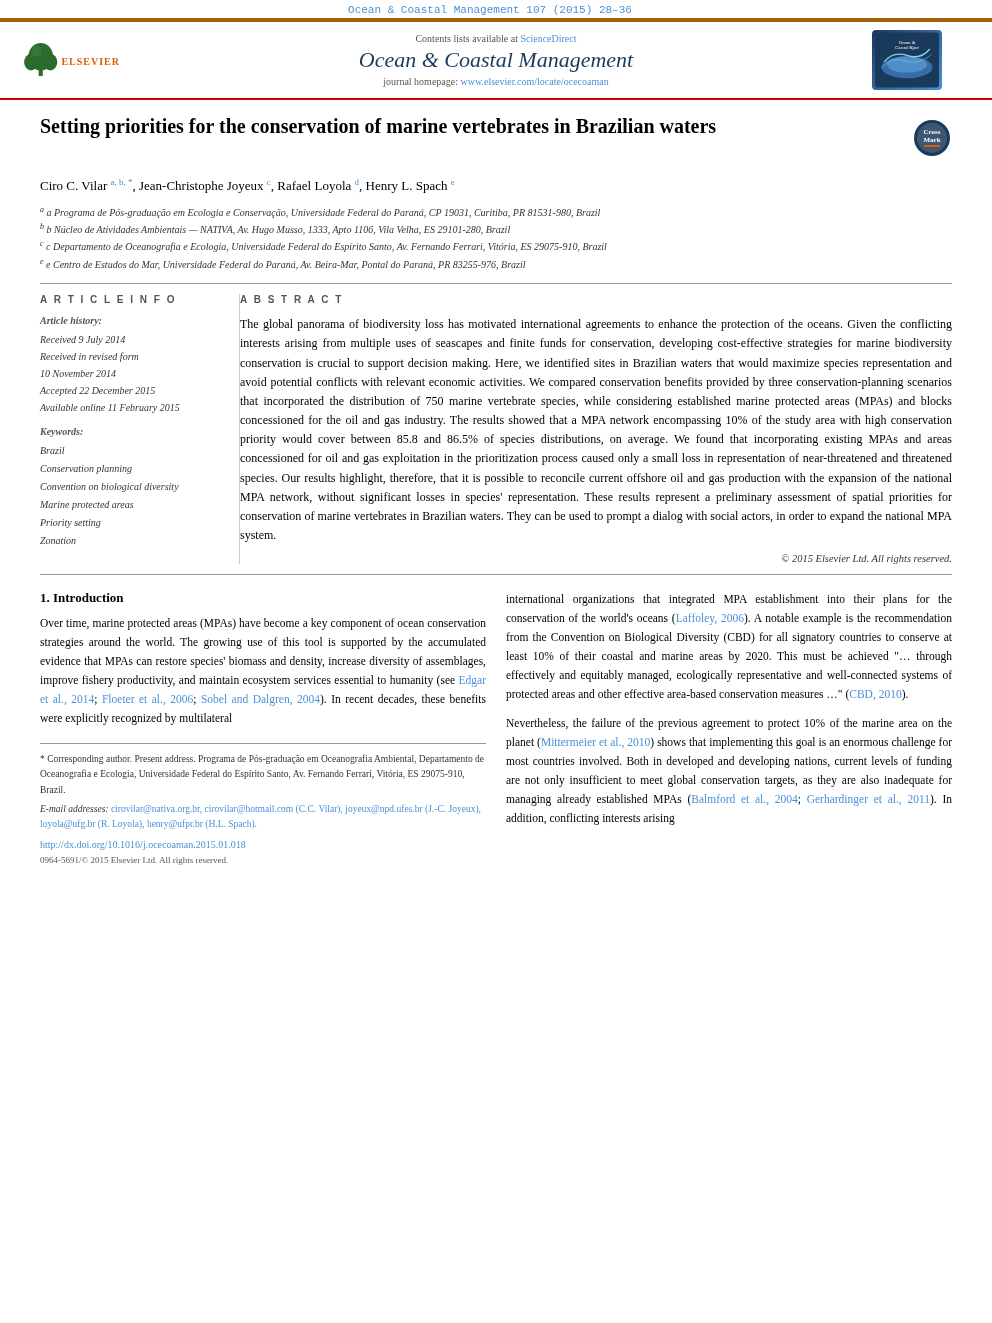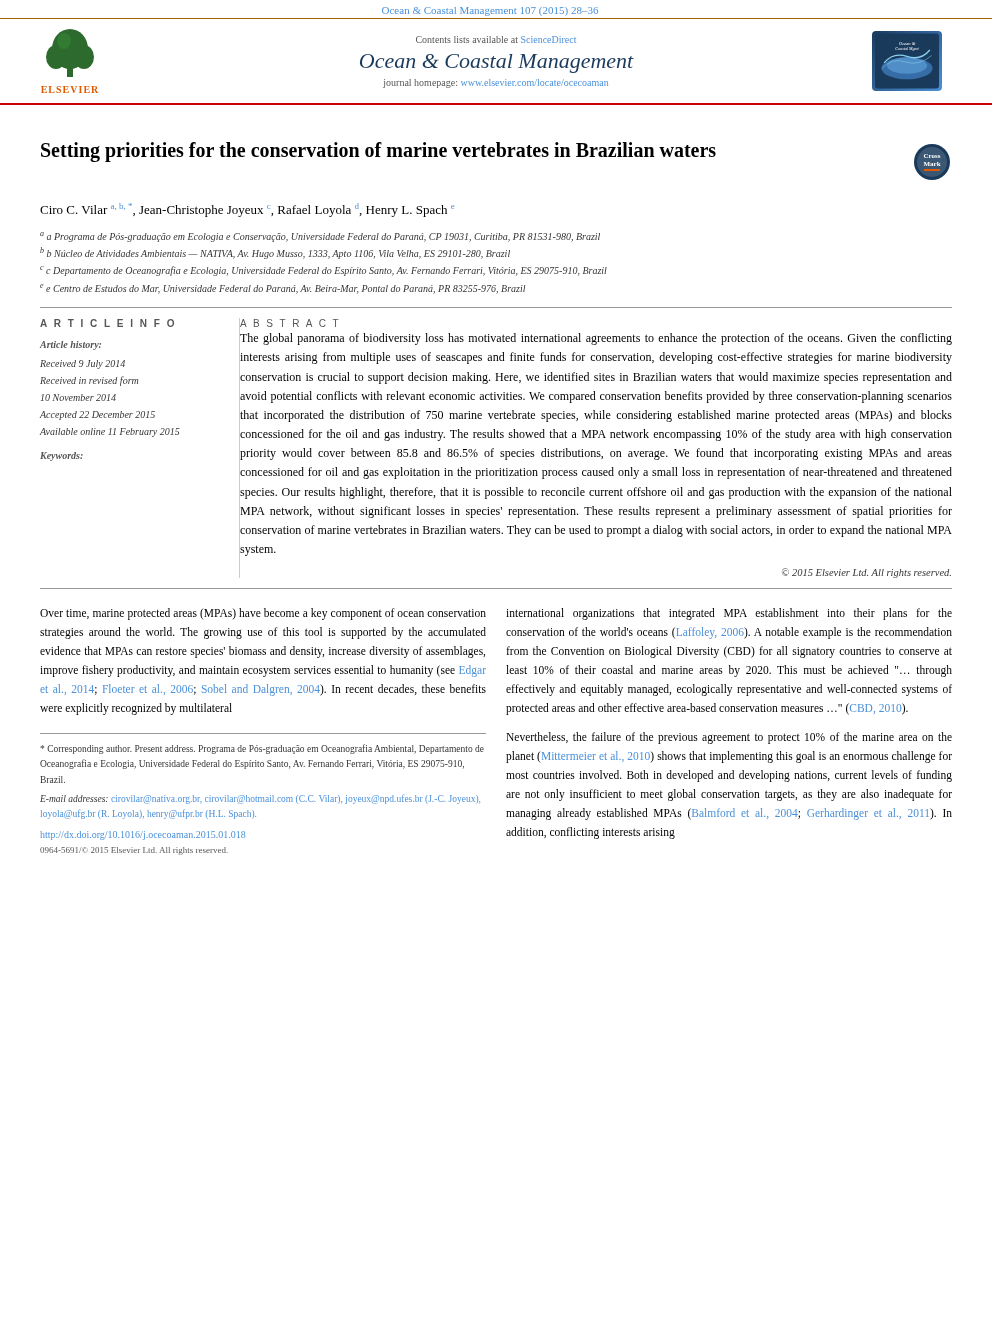--- a/index.html
+++ b/index.html
@@ -10,21 +10,22 @@
       color: #000;
       width: 992px;
       min-height: 1323px;
     }
 
     .top-bar {
       text-align: center;
       font-size: 11px;
       color: #4a90d9;
       padding: 4px 12px 2px 0;
-      border-bottom: 1px solid #a16207;
+      border-bottom: 4px solid #a16207;
+      font-family: Liberation Mono, monospace;
     }
 
     .journal-header {
       display: flex;
       align-items: center;
       padding: 8px 20px;
       border-bottom: 2px solid #c00;
       background: #fff;
     }
 
@@ -69,21 +70,20 @@
     }
 
     .journal-header .right-logo {
       width: 100px;
       flex-shrink: 0;
       text-align: right;
     }
 
     .elsevier-logo {
       display: flex;
-      flex-direction: column;
       align-items: center;
     }
 
     .elsevier-logo .elsevier-tree {
       width: 60px;
       height: 55px;
     }
 
     .elsevier-text {
       font-size: 10px;
@@ -101,21 +101,21 @@
       display: flex;
       align-items: center;
       justify-content: center;
       color: white;
       font-size: 7px;
       text-align: center;
       padding: 3px;
     }
 
     .article-container {
-      padding: 32px 40px;
+      padding: 13px 40px;
     }
 
     .article-title-section {
       display: flex;
       align-items: flex-start;
       margin-bottom: 10px;
       padding-bottom: 8px;
     }
 
     .article-title {
@@ -218,23 +218,23 @@
     }
 
     .abstract-section {
       flex: 1;
     }
 
     .abstract-title {
       font-size: 10px;
       letter-spacing: 2px;
       color: #555;
-      font-weight: normal;
+      font-weight: bold;
       font-family: Arial, sans-serif;
-      margin-bottom: 0;
+      margin-bottom: 10px;
     }
 
     .abstract-text {
       font-size: 12px;
       color: #000;
       line-height: 1.6;
       text-align: justify;
     }
 
     .copyright-line {
@@ -393,34 +393,43 @@
       <div class="article-history">Article history:</div>
       <div class="article-history-dates">
         <div>Received 9 July 2014</div>
         <div>Received in revised form</div>
         <div>10 November 2014</div>
         <div>Accepted 22 December 2015</div>
         <div>Available online 11 February 2015</div>
       </div>
 
       <div class="keywords-title">Keywords:</div>
+      <div class="keywords-list">
+        <div>Brazil</div>
+        <div>Conservation planning</div>
+        <div>Convention on biological diversity</div>
+        <div>Marine protected areas</div>
+        <div>Priority setting</div>
+        <div>Zonation</div>
+      </div>
     </div>
 
     <div class="abstract-section">
       <div class="abstract-title">A B S T R A C T</div>
       <div class="abstract-text">The global panorama of biodiversity loss has motivated international agreements to enhance the protection of the oceans. Given the conflicting interests arising from multiple uses of seascapes and finite funds for conservation, developing cost-effective strategies for marine biodiversity conservation is crucial to support decision making. Here, we identified sites in Brazilian waters that would maximize species representation and avoid potential conflicts with relevant economic activities. We compared conservation benefits provided by three conservation-planning scenarios that incorporated the distribution of 750 marine vertebrate species, while considering established marine protected areas (MPAs) and blocks concessioned for the oil and gas industry. The results showed that a MPA network encompassing 10% of the study area with high conservation priority would cover between 85.8 and 86.5% of species distributions, on average. We found that incorporating existing MPAs and areas concessioned for oil and gas exploitation in the prioritization process caused only a small loss in representation of near-threatened and threatened species. Our results highlight, therefore, that it is possible to reconcile current offshore oil and gas production with the expansion of the national MPA network, without significant losses in species' representation. These results represent a preliminary assessment of spatial priorities for conservation of marine vertebrates in Brazilian waters. They can be used to prompt a dialog with social actors, in order to expand the national MPA system.</div>
       <div class="copyright-line">© 2015 Elsevier Ltd. All rights reserved.</div>
     </div>
   </div>
 
   <hr class="divider-line">
 
   <div class="body-section">
 
     <div class="body-left">
+      <div class="section-number-title">1. Introduction</div>
       <div class="body-text">
         Over time, marine protected areas (MPAs) have become a key component of ocean conservation strategies around the world. The growing use of this tool is supported by the accumulated evidence that MPAs can restore species' biomass and density, increase diversity of assemblages, improve fishery productivity, and maintain ecosystem services essential to humanity (see <a href="#">Edgar et al., 2014</a>; <a href="#">Floeter et al., 2006</a>; <a href="#">Sobel and Dalgren, 2004</a>). In recent decades, these benefits were explicitly recognized by multilateral
       </div>
 
       <div class="footnote-section">
         <div>* Corresponding author. Present address. Programa de Pós-graduação em Oceanografia Ambiental, Departamento de Oceanografia e Ecologia, Universidade Federal do Espírito Santo, Av. Fernando Ferrari, Vitória, ES 29075-910, Brazil.</div>
         <div style="margin-top:4px;">
           <em><span>E-mail addresses:</span></em>
           <a href="#">cirovilar@nativa.org.br, cirovilar@hotmail.com (C.C. Vilar), joyeux@npd.ufes.br (J.-C. Joyeux), loyola@ufg.br (R. Loyola), henry@ufpr.br (H.L. Spach).</a>
         </div>

